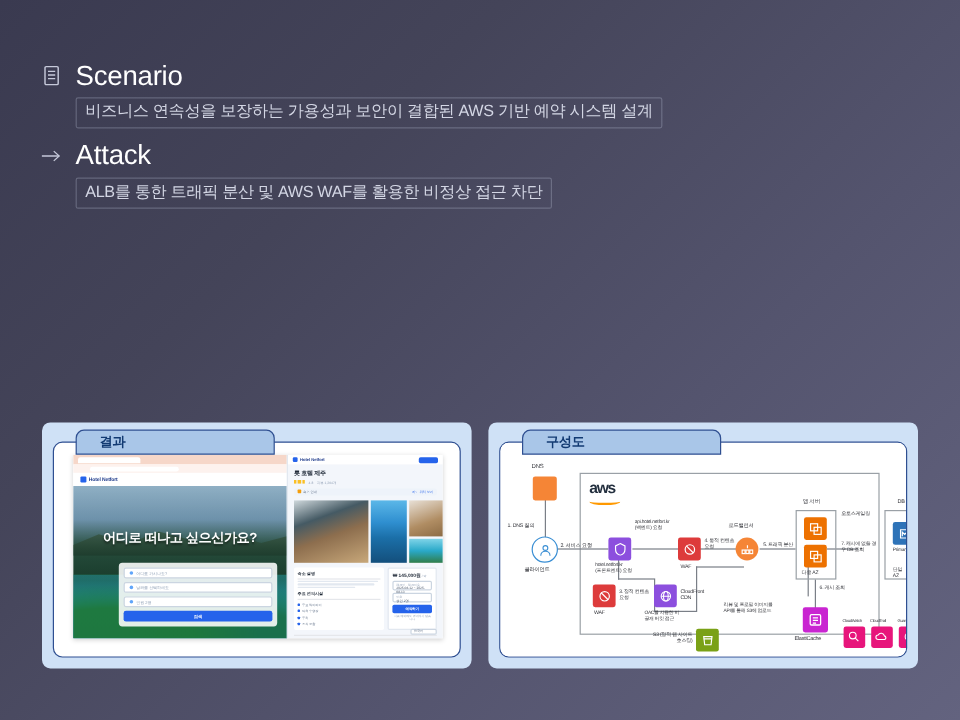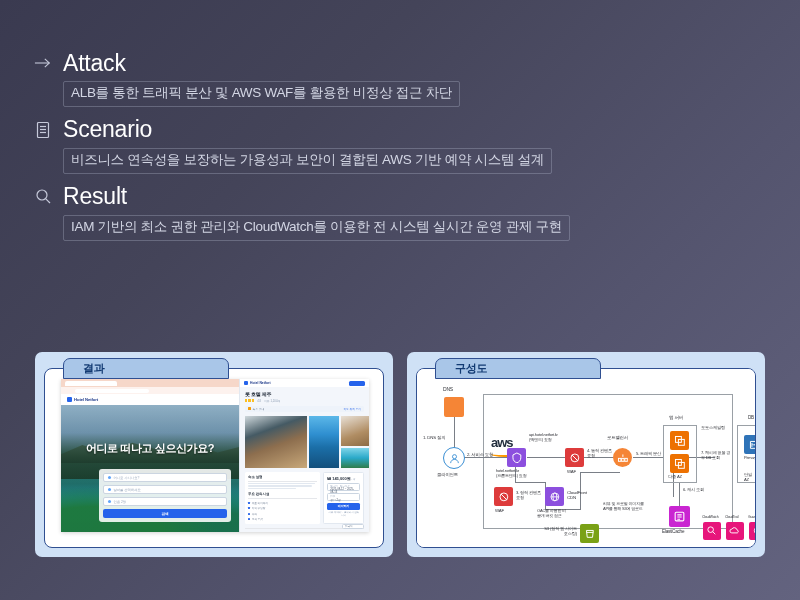--- a/index.html
+++ b/index.html
@@ -244,74 +244,62 @@
 
   
   .diagram { position:absolute; left:0; top:0; right:0; bottom:0; background:#fff; }
   .dg-box {
     position:absolute; border:1px solid #9aa0a6; background:transparent;
   }
   .dg-lbl { position:absolute; color:#33343a; letter-spacing:-0.2px; line-height:1.15; }
   .dg-line { position:absolute; background:#7a7f87; }
   .svc { position:absolute; border-radius:2px; display:flex; align-items:center; justify-content:center; }
   .svc-in { width:62%; height:62%; }
-  .aws-wm { position:absolute; font-size:13px; font-weight:bold; color:#232f3e; letter-spacing:-1px;margin-top:36px; }
+  .aws-wm { position:absolute; font-size:13px; font-weight:bold; color:#232f3e; letter-spacing:-1px; }
   .aws-wm::after {
     content:""; display:block; width:26px; height:4px; margin-top:1px;
     border-bottom:2.2px solid #ff9900; border-radius:0 0 50% 50%;
   }
 </style>
 </head>
 <body>
 
 <div id="header">
 </div>
 
 <div id="summary">
-
-  <div class="summary-item">
-    <div class="summary-head">
-      <span class="summary-icon">
-        <svg width="20" height="14" viewBox="0 0 20 14" fill="none" stroke="currentColor" stroke-width="1.2">
-          <line x1="1" y1="7" x2="17" y2="7"></line>
-          <polyline points="12,2.5 17,7 12,11.5"></polyline>
-        </svg>
-      </span>
-      <span class="summary-label">Attack</span>
-    </div>
-    <div class="summary-desc">ALB를 통한 트래픽 분산 및 AWS WAF를 활용한 비정상 접근 차단</div>
-  </div>
 
   <div class="summary-item">
     <div class="summary-head">
       <span class="summary-icon">
         <svg width="16" height="18" viewBox="0 0 16 18" fill="none" stroke="currentColor" stroke-width="1.2">
           <rect x="2.5" y="1.5" width="11" height="15" rx="1"></rect>
           <line x1="5" y1="5.5" x2="11" y2="5.5"></line>
           <line x1="5" y1="8.5" x2="11" y2="8.5"></line>
           <line x1="5" y1="11.5" x2="11" y2="11.5"></line>
         </svg>
       </span>
       <span class="summary-label">Scenario</span>
     </div>
     <div class="summary-desc">비즈니스 연속성을 보장하는 가용성과 보안이 결합된 AWS 기반 예약 시스템 설계</div>
   </div>
 
   <div class="summary-item">
     <div class="summary-head">
       <span class="summary-icon">
-        <svg width="17" height="17" viewBox="0 0 17 17" fill="none" stroke="currentColor" stroke-width="1.2">
-          <circle cx="7" cy="7" r="5"></circle>
-          <line x1="10.8" y1="10.8" x2="15" y2="15"></line>
+        <svg width="20" height="14" viewBox="0 0 20 14" fill="none" stroke="currentColor" stroke-width="1.2">
+          <line x1="1" y1="7" x2="17" y2="7"></line>
+          <polyline points="12,2.5 17,7 12,11.5"></polyline>
         </svg>
       </span>
-      <span class="summary-label">Result</span>
+      <span class="summary-label">Attack</span>
     </div>
-    <div class="summary-desc">IAM 기반의 최소 권한 관리와 CloudWatch를 이용한 전 시스템 실시간 운영 관제 구현</div>
+    <div class="summary-desc">ALB를 통한 트래픽 분산 및 AWS WAF를 활용한 비정상 접근 차단</div>
   </div>
+
 
 </div>
 
 <div id="panels">
 
   <div class="panel">
     <div class="panel-tab"></div>
     <div class="panel-tab-label">결과</div>
     <div class="panel-body">
 

